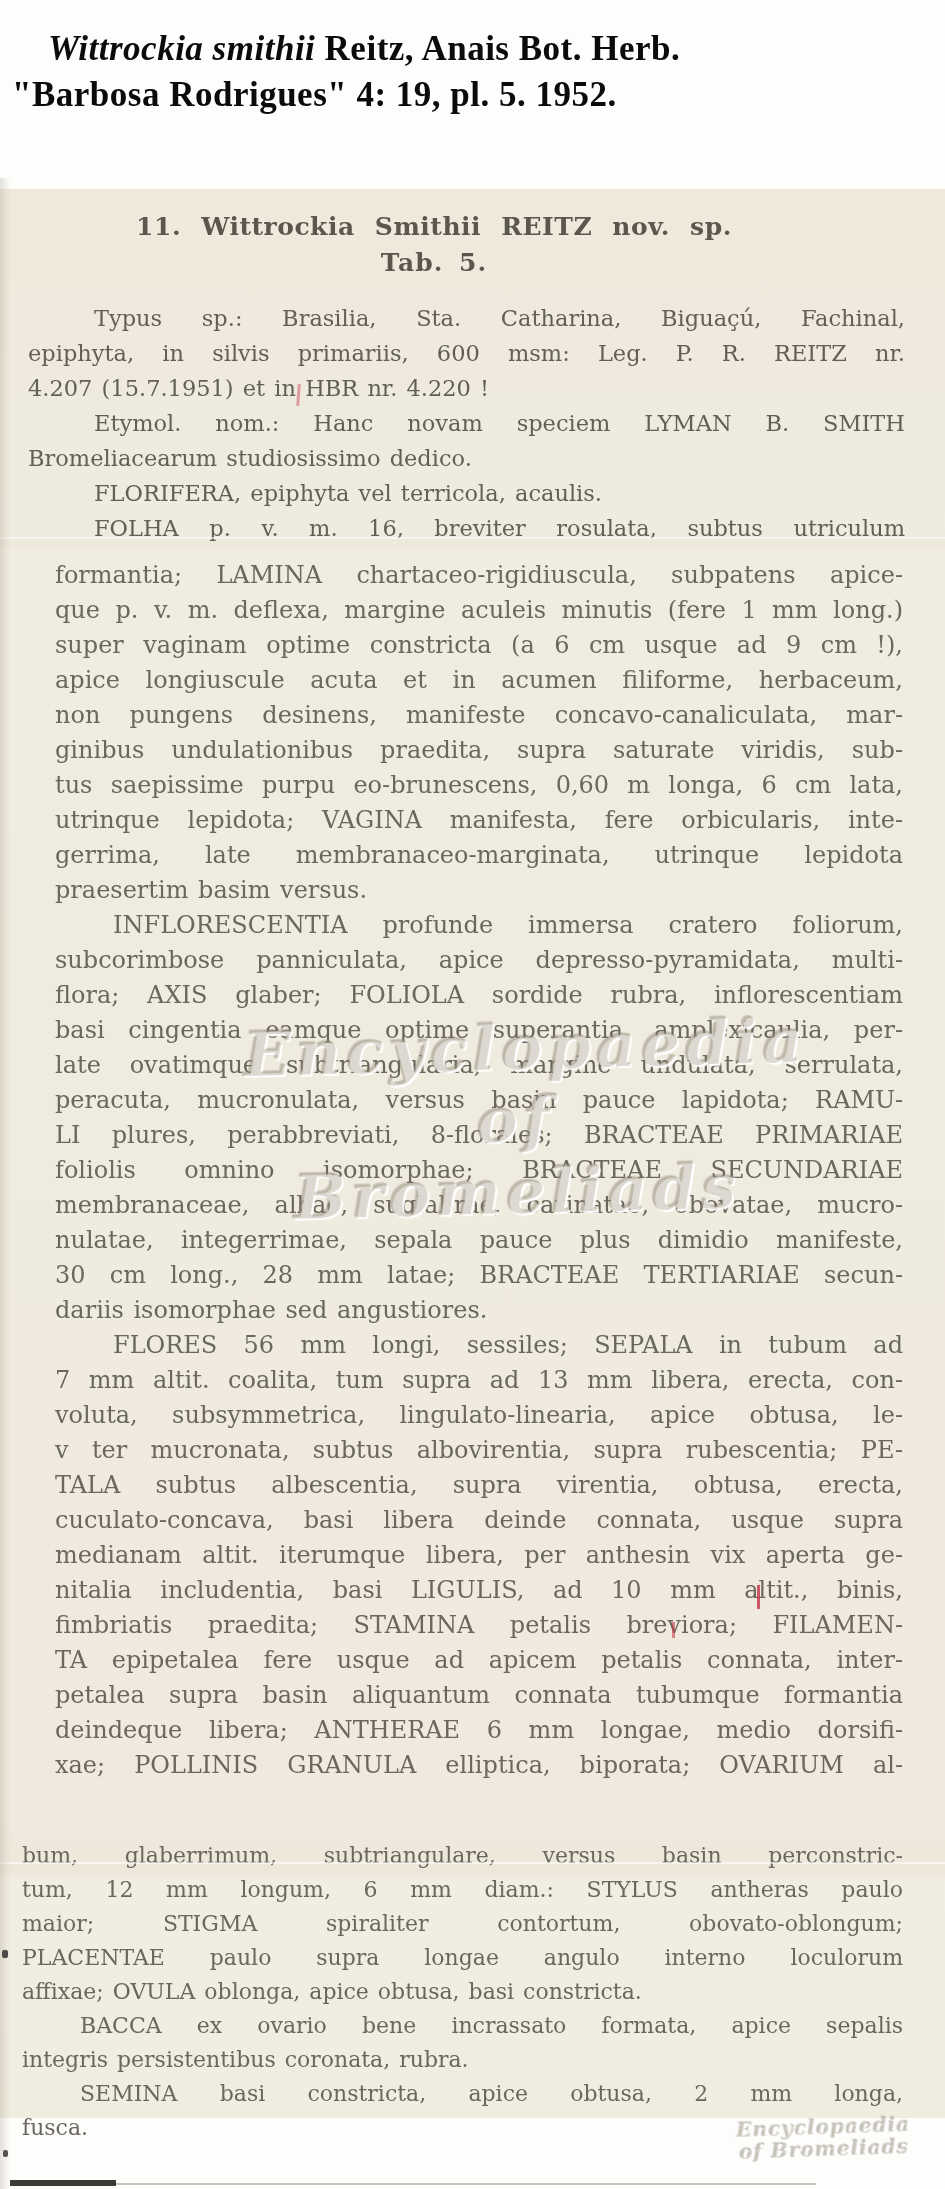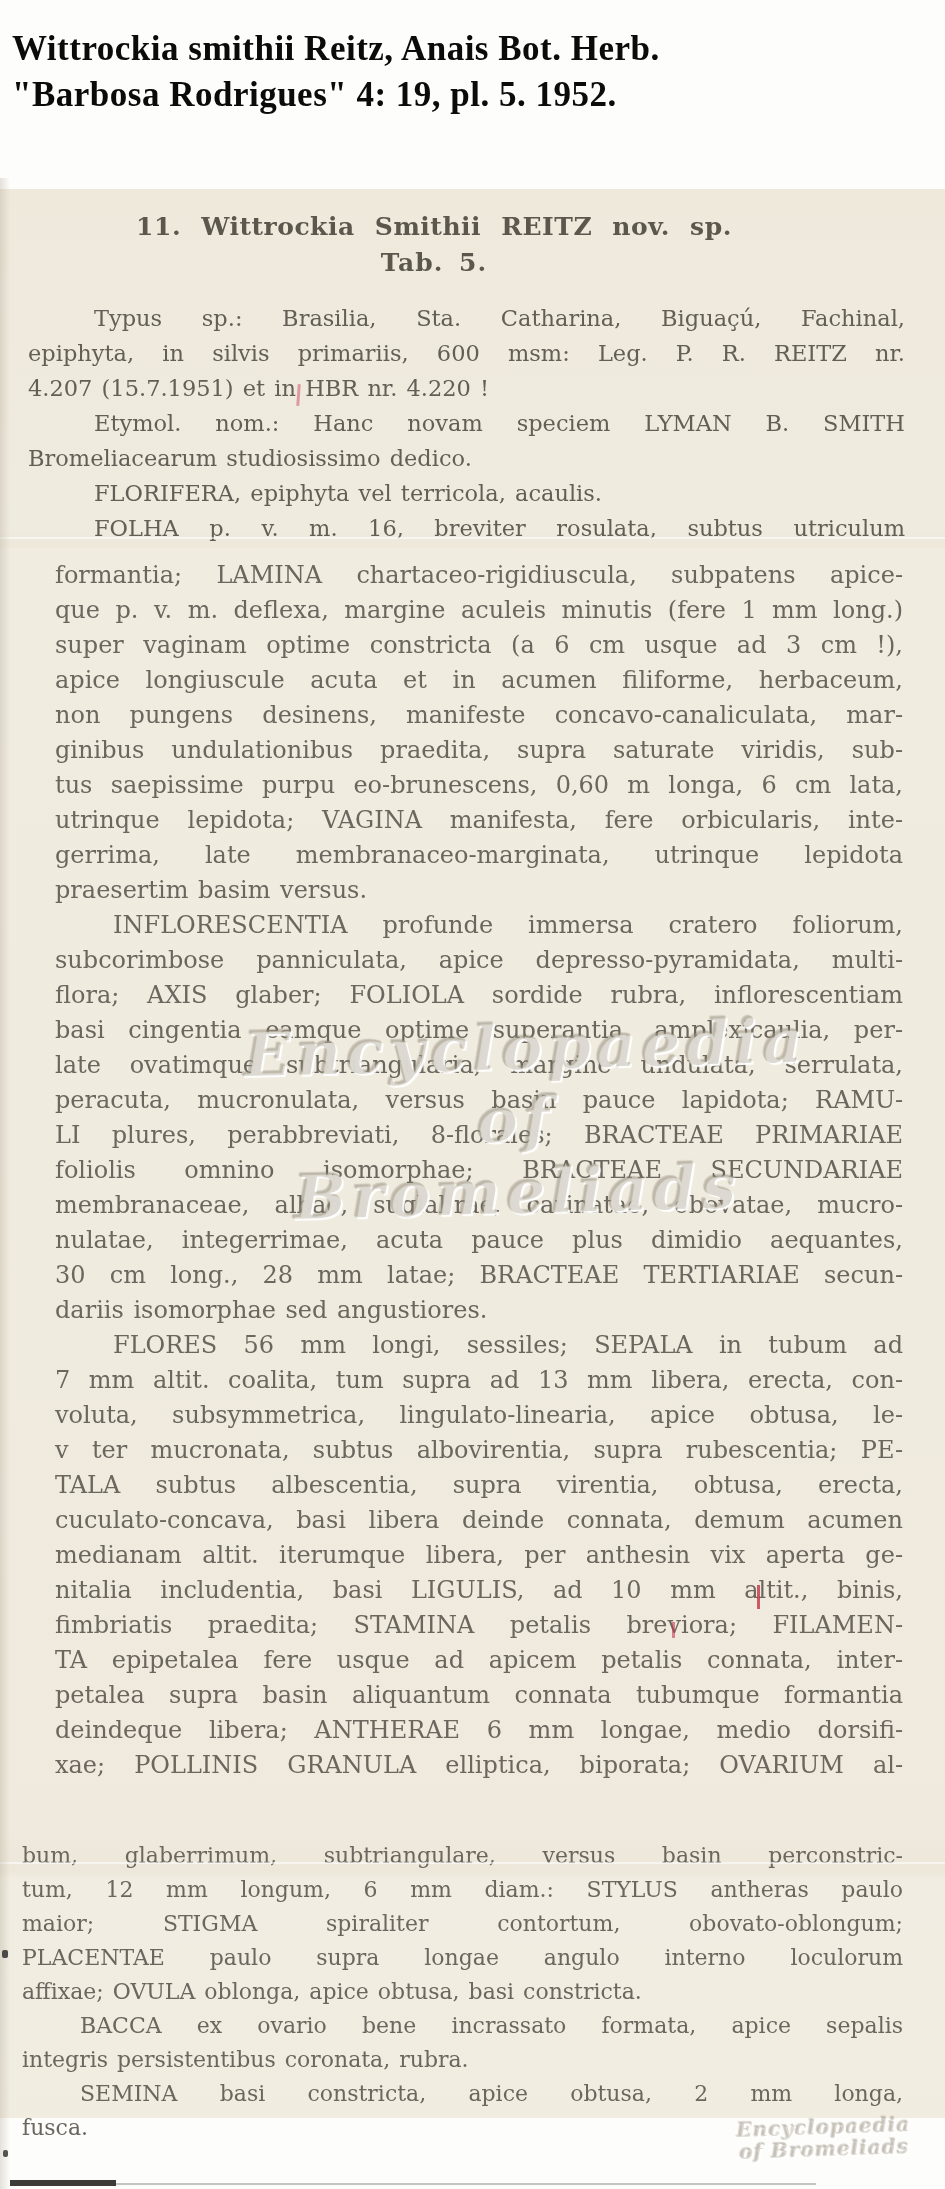--- a/index.html
+++ b/index.html
@@ -7,21 +7,21 @@
     position:relative;width:945px;height:2189px;margin:0 auto;
     background:#fdfdfb;overflow:hidden;
     font-family:"DejaVu Serif",serif;
   }
   
   .citation{
     position:absolute;left:12px;top:26px;width:920px;
     font-family:"Liberation Serif",serif;font-weight:bold;
     font-size:35px;line-height:46px;color:#0b0b0b;letter-spacing:.5px;
   }
-  .citation .sp-italic{}
+  .citation .sp-italic{font-style:italic;margin-left:36px;}
   
   .scan{
     position:absolute;left:0;top:189px;width:945px;height:1929px;
     background:
       linear-gradient(180deg,
         #eee9db 0px,#efebdf 340px,#ede8da 357px,#f0ece0 360px,
         #efeadd 1640px,#ece7d9 1682px,#f1ede2 1690px,#f0ecdf 2011px);
     color:#6b675f;
   }
   .scan-seam{position:absolute;left:0;width:945px;height:2px;background:rgba(255,255,255,.55);}
@@ -95,50 +95,50 @@
         </div>
       <div class="para indent">
           <div class="ln">FOLHA p. v. m. 16, breviter rosulata, subtus utriculum</div>
         </div>
     </div>
 
     <div class="sec sec-b">
       <div class="para">
           <div class="ln">formantia; LAMINA chartaceo-rigidiuscula, subpatens apice-</div>
           <div class="ln">que p. v. m. deflexa, margine aculeis minutis (fere 1 mm long.)</div>
-          <div class="ln">super vaginam optime constricta (a 6 cm usque ad 3 cm !),</div>
+          <div class="ln">super vaginam optime constricta (a 6 cm usque ad 9 cm !),</div>
           <div class="ln">apice longiuscule acuta et in acumen filiforme, herbaceum,</div>
           <div class="ln">non pungens desinens, manifeste concavo-canaliculata, mar-</div>
           <div class="ln">ginibus undulationibus praedita, supra saturate viridis, sub-</div>
           <div class="ln">tus saepissime purpu eo-brunescens, 0,60 m longa, 6 cm lata,</div>
           <div class="ln">utrinque lepidota; VAGINA manifesta, fere orbicularis, inte-</div>
           <div class="ln">gerrima, late membranaceo-marginata, utrinque lepidota</div>
           <div class="ln last">praesertim basim versus.</div>
         </div>
       <div class="para indent">
           <div class="ln">INFLORESCENTIA profunde immersa cratero foliorum,</div>
           <div class="ln">subcorimbose panniculata, apice depresso-pyramidata, multi-</div>
           <div class="ln">flora; AXIS glaber; FOLIOLA sordide rubra, inflorescentiam</div>
           <div class="ln">basi cingentia eamque optime superantia, amplexicaulia, per-</div>
           <div class="ln">late ovatimque subtriangularia, margine undulata, serrulata,</div>
           <div class="ln">peracuta, mucronulata, versus basin pauce lapidota; RAMU-</div>
           <div class="ln">LI plures, perabbreviati, 8-florales; BRACTEAE PRIMARIAE</div>
           <div class="ln">foliolis omnino isomorphae; BRACTEAE SECUNDARIAE</div>
           <div class="ln">membranaceae, albae, suglabrae, carinatae, obovatae, mucro-</div>
-          <div class="ln">nulatae, integerrimae, acuta pauce plus dimidio aequantes,</div>
+          <div class="ln">nulatae, integerrimae, sepala pauce plus dimidio manifeste,</div>
           <div class="ln">30 cm long., 28 mm latae; BRACTEAE TERTIARIAE secun-</div>
           <div class="ln last">dariis isomorphae sed angustiores.</div>
         </div>
       <div class="para indent">
           <div class="ln">FLORES 56 mm longi, sessiles; SEPALA in tubum ad</div>
           <div class="ln">7 mm altit. coalita, tum supra ad 13 mm libera, erecta, con-</div>
           <div class="ln">voluta, subsymmetrica, lingulato-linearia, apice obtusa, le-</div>
           <div class="ln">v ter mucronata, subtus albovirentia, supra rubescentia; PE-</div>
           <div class="ln">TALA subtus albescentia, supra virentia, obtusa, erecta,</div>
-          <div class="ln">cuculato-concava, basi libera deinde connata, demum acumen</div>
+          <div class="ln">cuculato-concava, basi libera deinde connata, usque supra</div>
           <div class="ln">medianam altit. iterumque libera, per anthesin vix aperta ge-</div>
           <div class="ln">nitalia includentia, basi LIGULIS, ad 10 mm altit., binis,</div>
           <div class="ln">fimbriatis praedita; STAMINA petalis breviora; FILAMEN-</div>
           <div class="ln">TA epipetalea fere usque ad apicem petalis connata, inter-</div>
           <div class="ln">petalea supra basin aliquantum connata tubumque formantia</div>
           <div class="ln">deindeque libera; ANTHERAE 6 mm longae, medio dorsifi-</div>
           <div class="ln">xae; POLLINIS GRANULA elliptica, biporata; OVARIUM al-</div>
         </div>
     </div>
 

